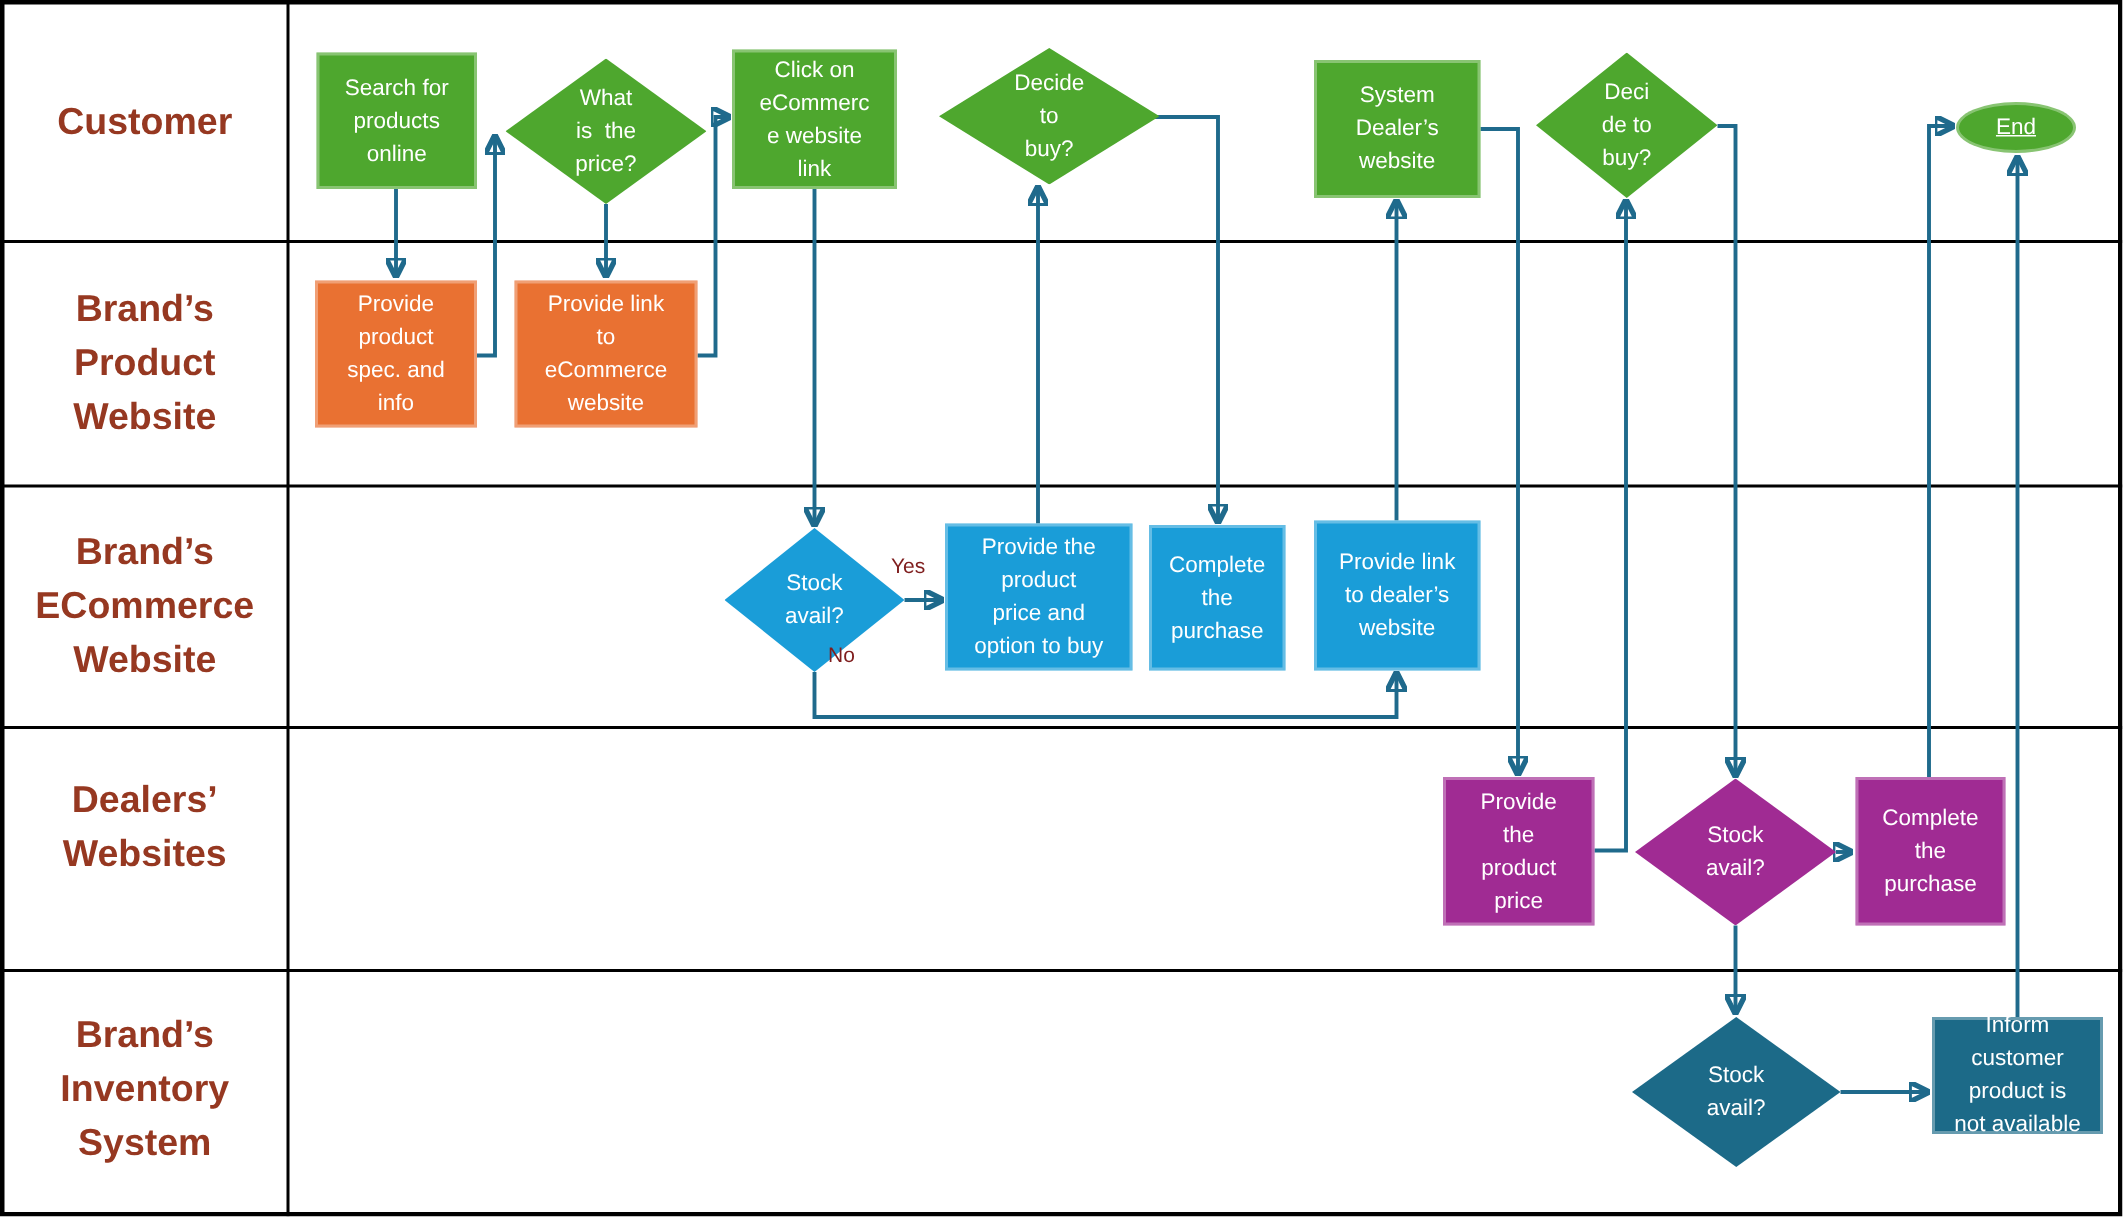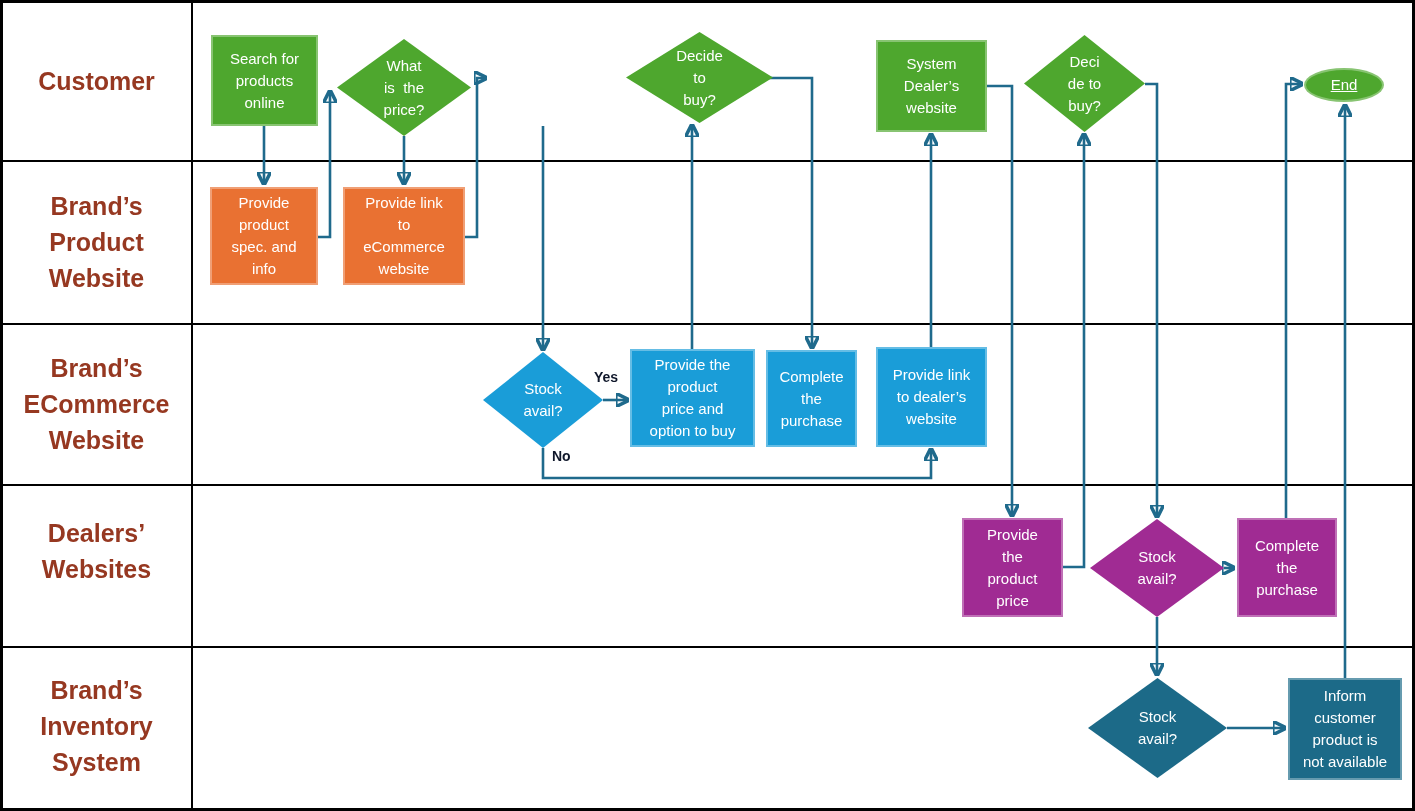--- a/index.html
+++ b/index.html
@@ -21,21 +21,21 @@
     white-space:pre-wrap;color:#fff;font-size:15px;line-height:22px;box-sizing:border-box;
   }
   .rect{border:2px solid rgba(255,255,255,0.33);}
   .ellipse{border-radius:50%;border:2px solid rgba(255,255,255,0.33);text-decoration:underline;}
   .diamond{clip-path:polygon(50% 0,100% 50%,50% 100%,0 50%);}
   .green{background:#4EA72E;}
   .orange{background:#E97132;}
   .blue{background:#1A9DD8;}
   .magenta{background:#A02B93;}
   .dark{background:#1C6A88;}
-  .edge-label{position:absolute;font-weight:bold;font-size:14px;color:#0f172a;}
+  .edge-label{position:absolute;font-weight:normal;font-size:14px;color:#7f1d1d;}
 </style>
 </head>
 <body>
 
 <div class="canvas">
 
   <div class="vline" style="left:191px"></div>
   <div class="hline" style="top:160px"></div>
   <div class="hline" style="top:323px"></div>
   <div class="hline" style="top:484px"></div>
@@ -79,20 +79,24 @@
     <path d="M1227 728 L1285 728" marker-end="url(#arrow)"></path>
     <path d="M1345 678 L1345 105" marker-end="url(#arrow)"></path>
   </svg>
 
   <div class="node rect green" style="left:211px;top:35px;width:107px;height:91px">Search for
 products
 online</div>
   <div class="node diamond green" style="left:337px;top:39px;width:134px;height:97px">What
 is  the
 price?</div>
+  <div class="node rect green" style="left:488px;top:33px;width:110px;height:93px">Click on
+eCommerc
+e website
+link</div>
   <div class="node diamond green" style="left:626px;top:32px;width:147px;height:91px">Decide
 to
 buy?</div>
   <div class="node rect green" style="left:876px;top:40px;width:111px;height:92px">System
 Dealer’s
 website</div>
   <div class="node diamond green" style="left:1024px;top:35px;width:121px;height:97px">Deci
 de to
 buy?</div>
   <div class="node ellipse green" style="left:1304px;top:68px;width:80px;height:34px">End</div>
@@ -124,21 +128,21 @@
 product
 price</div>
   <div class="node diamond magenta" style="left:1090px;top:519px;width:134px;height:98px">Stock
 avail?</div>
   <div class="node rect magenta" style="left:1237px;top:518px;width:100px;height:99px">Complete
 the
 purchase</div>
 
   <div class="node diamond dark" style="left:1088px;top:678px;width:139px;height:100px">Stock
 avail?</div>
-  <div class="node rect dark" style="left:1288px;top:678px;width:114px;height:102px">Inform
+  <div class="node rect dark" style="left:1288px;top:678px;width:114px;height:78px">Inform
 customer
 product is
 not available</div>
 
   <div class="edge-label" style="left:594px;top:369px">Yes</div>
-  <div class="edge-label" style="left:552px;top:448px">No</div>
+  <div class="edge-label" style="left:552px;top:428px">No</div>
 
 </div>
 
 </body></html>

